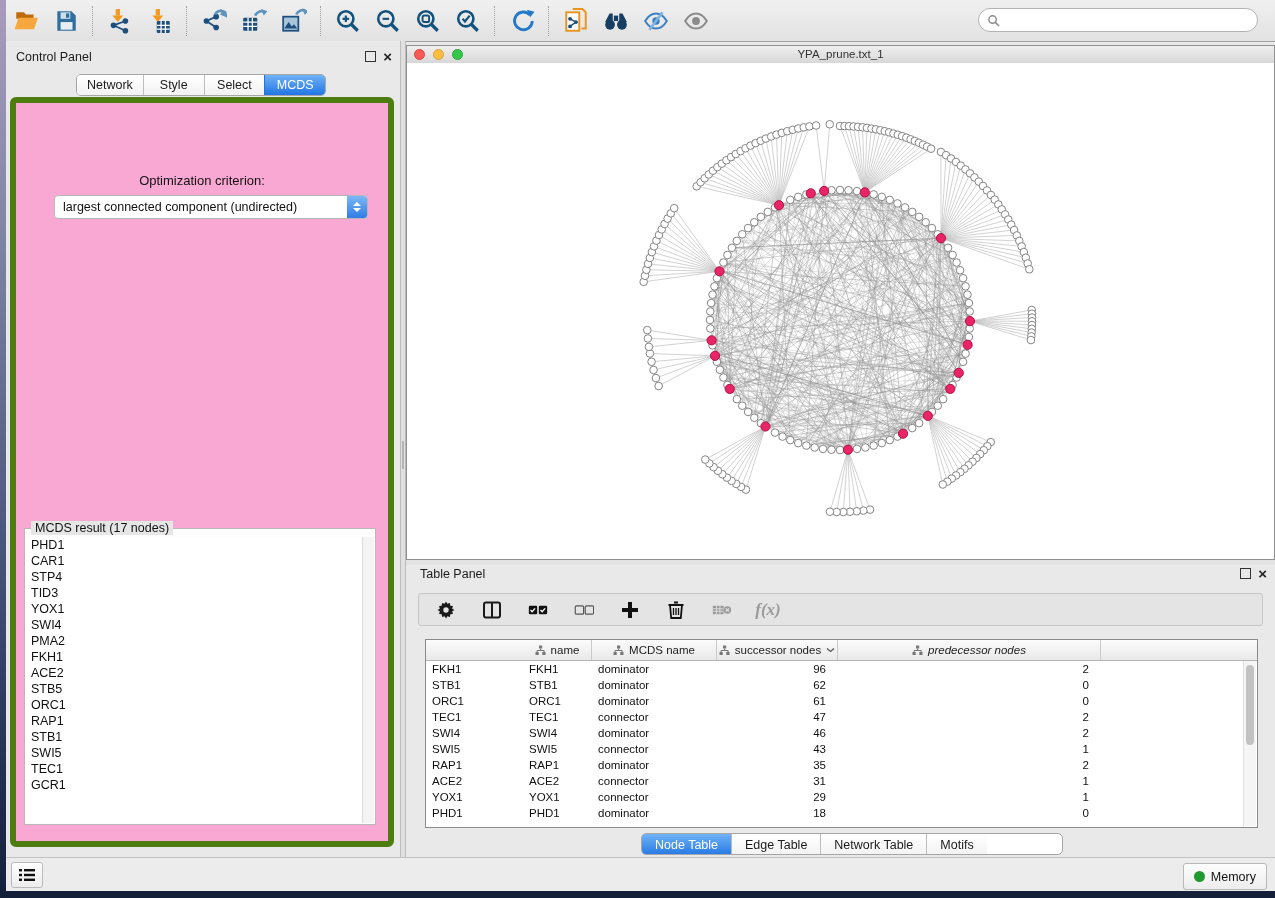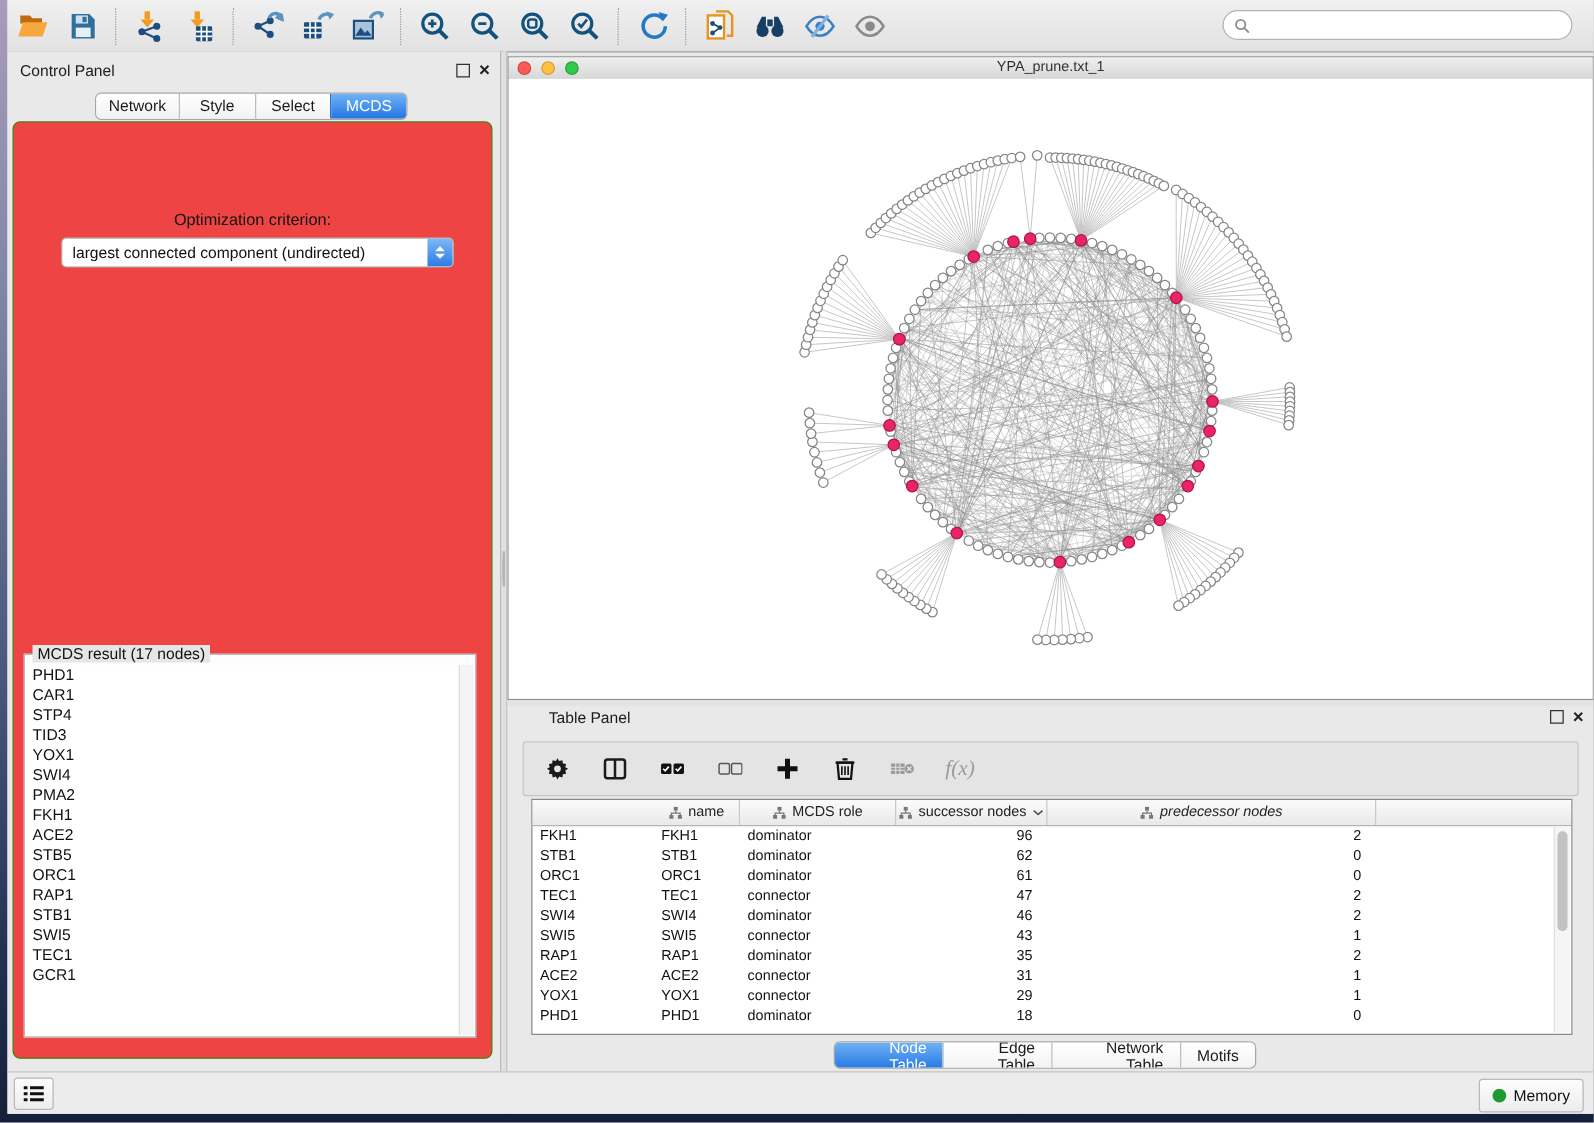--- a/index.html
+++ b/index.html
@@ -22,21 +22,21 @@
   .panel-head{position:absolute;left:10px;right:8px;top:9px;height:18px;font-size:12.5px;color:#1c1c1c;}
   .panel-head .hbtns{position:absolute;right:0;top:1px;display:flex;gap:7px;align-items:center;}
   .float-sq{width:9px;height:9px;border:1.5px solid #333;display:inline-block;}
   .close-x{font-size:15px;font-weight:bold;color:#222;line-height:10px;}
   .seg{display:flex;border:1px solid #a6a6a6;border-radius:5px;overflow:hidden;background:#fff;height:22px;box-sizing:border-box;}
   .seg .sitem{font-size:12.5px;color:#1b1b1b;display:flex;align-items:center;justify-content:center;border-left:1px solid #bdbdbd;background:linear-gradient(#ffffff,#f2f2f2);}
   .seg .sitem:first-child{border-left:none;}
   .seg .sitem.active{background:linear-gradient(#6fb2f5,#2276e4);color:#fff;border-left-color:#2e6fd0;}
   .cp-tabs{position:absolute;left:70px;top:33px;width:250px;}
   .cp-tabs .sitem{flex:1;padding:0 10px;}
-  .cp-content{position:absolute;left:4px;right:6px;top:56px;bottom:11px;background:#ef4444;border:1px solid #4d7c0f;border-radius:6px;}
+  .cp-content{position:absolute;left:4px;right:6px;top:56px;bottom:11px;background:#f9a8d4;border:6px solid #4d7c0f;border-radius:6px;}
   .opt-label{position:absolute;left:0;right:0;top:70px;text-align:center;font-size:13px;color:#111;}
   .dropdown{position:absolute;left:38px;top:92px;width:314px;height:24px;background:#fff;border:1px solid #b7b7b7;border-radius:4px;display:flex;align-items:center;box-sizing:border-box;}
   .dropdown .dtext{flex:1;font-size:12.5px;padding-left:8px;color:#111;white-space:nowrap;overflow:hidden;}
   .dstep{width:20px;height:22px;border-radius:0 3px 3px 0;background:linear-gradient(#7db8f7,#2e7ce5);display:flex;flex-direction:column;align-items:center;justify-content:center;gap:2px;}
   .dstep .up{width:0;height:0;border-left:4px solid transparent;border-right:4px solid transparent;border-bottom:4px solid #fff;}
   .dstep .dn{width:0;height:0;border-left:4px solid transparent;border-right:4px solid transparent;border-top:4px solid #fff;}
   .btn{height:23px;background:linear-gradient(#ffffff,#ececec);border:1px solid #a9a9a9;border-radius:5px;font-size:12.5px;color:#111;display:inline-flex;align-items:center;justify-content:center;padding:0 14px;box-sizing:border-box;}
   .btn.focus{box-shadow:0 0 0 3px rgba(100,165,240,.6);}
   .btn-row{position:absolute;left:0;right:0;top:126px;display:flex;justify-content:center;gap:14px;}
   .fieldset{position:absolute;left:8px;right:12px;top:425px;bottom:16px;border:1px solid #b9b9b9;background:#fdfdfd;}
@@ -50,34 +50,34 @@
   .hsplit{position:absolute;left:400px;right:0;top:519px;height:5px;background:#e3e3e3;}
   
   .netwin{position:absolute;left:400px;right:0;top:45px;height:515px;border:1px solid #8f8f8f;box-sizing:border-box;background:#fff;}
   .net-titlebar{position:absolute;left:0;right:0;top:0;height:17px;background:linear-gradient(#efefef,#d7d7d7);border-bottom:1px solid #a8a8a8;}
   .lights{position:absolute;left:7px;top:3px;display:flex;gap:8px;}
   .light{width:11px;height:11px;border-radius:50%;box-sizing:border-box;}
   .net-title{position:absolute;left:0;right:0;top:2px;text-align:center;font-size:11.5px;color:#333;}
   .net-canvas{position:absolute;left:0;right:0;top:17px;bottom:0;background:#fff;overflow:hidden;}
   
   .tpanel{position:absolute;left:400px;right:0;top:565px;bottom:33px;background:#e9e9e9;}
-  .tp-toolbar{position:absolute;left:12px;right:12px;top:28px;height:44px;background:#e4e4e4;border:1px solid #c6c6c6;border-radius:3px;display:flex;align-items:center;padding-left:14px;box-sizing:border-box;gap:20px;}
+  .tp-toolbar{position:absolute;left:12px;right:12px;top:28px;height:33px;background:#e4e4e4;border:1px solid #c6c6c6;border-radius:3px;display:flex;align-items:center;padding-left:14px;box-sizing:border-box;gap:20px;font-weight:bold;}
   .tpi{width:26px;height:26px;display:flex;align-items:center;justify-content:center;}
   .tpi svg{width:20px;height:20px;}
   .fx{font-family:"Liberation Serif","DejaVu Serif",serif;font-style:italic;font-size:17px;color:#9a9a9a;}
   .dtable{position:absolute;left:19px;right:17px;top:74px;height:189px;background:#fff;border:1px solid #8a8a8a;box-sizing:border-box;overflow:hidden;}
   .thead{display:flex;height:20px;background:linear-gradient(#fbfbfb,#e9e9e9);border-bottom:1px solid #b5b5b5;}
   .th{display:flex;align-items:center;justify-content:center;gap:5px;border-right:1px solid #c9c9c9;font-size:11.5px;color:#222;box-sizing:border-box;overflow:hidden;}
   .th svg{flex:0 0 auto;}
   .trow{display:flex;height:16px;line-height:16px;font-size:11.5px;color:#111;}
   .td{box-sizing:border-box;padding-left:6px;overflow:hidden;white-space:nowrap;}
   .td.num{text-align:right;padding-right:12px;}
   .tscroll{position:absolute;right:1px;top:21px;bottom:1px;width:12px;background:#f5f5f5;border-left:1px solid #e0e0e0;}
   .tthumb{position:absolute;left:2px;top:4px;width:8px;height:80px;border-radius:4px;background:#c2c2c2;}
-  .tp-tabs{position:absolute;left:261px;top:268px;width:338px;text-align:right;}
+  .tp-tabs{position:absolute;left:235px;top:268px;width:422px;}
   .tp-tabs .sitem{padding:0 13px;height:22px;}
   
   .statusbar{position:absolute;left:0;right:0;bottom:0;height:33px;background:#ececec;border-top:1px solid #c3c3c3;text-align:center;}
   .sb-left{position:absolute;left:5px;top:4px;width:30px;height:24px;border:1px solid #b9b9b9;border-radius:3px;background:linear-gradient(#fdfdfd,#ededed);display:flex;align-items:center;justify-content:center;}
   .mem-btn{position:absolute;right:8px;top:5px;height:25px;border:1px solid #b9b9b9;border-radius:3px;background:linear-gradient(#fdfdfd,#ededed);display:flex;align-items:center;gap:6px;padding:0 10px;font-size:12.5px;color:#111;}
   .mem-dot{width:11px;height:11px;border-radius:50%;background:#1f9a31;}
 </style>
 </head>
 <body>
 
@@ -1130,21 +1130,21 @@
           <circle cx="322.75374749966466" cy="325.88950435031666" r="4.6" fill="#ea2565" stroke="#b3124a" stroke-width="1"></circle>
           <circle cx="308.0359795280186" cy="292.83285625620994" r="4.6" fill="#ea2565" stroke="#b3124a" stroke-width="1"></circle>
           <circle cx="304.6005157226321" cy="277.33648045523" r="4.6" fill="#ea2565" stroke="#b3124a" stroke-width="1"></circle>
         </svg>
     </div>
   </div>
 
   <div class="hsplit" style="top:560px;"></div>
 
   <div class="tpanel">
-    <div class="panel-head" style="left:14px;top:2px;margin-left:19px;">
+    <div class="panel-head" style="left:14px;top:2px;">
       <span>Table Panel</span>
       <span class="hbtns">
         <span class="float-sq"></span>
         <span class="close-x">×</span>
       </span>
     </div>
     <div class="tp-toolbar">
       <div class="tpi">
           <svg viewBox="0 0 20 20">
             <path d="M10 1.5l1.3 2.3 2.6-.7.4 2.6 2.6.4-.7 2.6L18.5 10l-2.3 1.3.7 2.6-2.6.4-.4 2.6-2.6-.7L10 18.5l-1.3-2.3-2.6.7-.4-2.6-2.6-.4.7-2.6L1.5 10l2.3-1.3-.7-2.6 2.6-.4.4-2.6 2.6.7z" fill="#1a1a1a"></path>
@@ -1219,21 +1219,21 @@
           </div>
           <div class="th" style="width: 125px;">
             <svg width="11" height="11" viewBox="0 0 11 11">
               <g fill="#777">
                 <rect x="4" y="0.5" width="3.2" height="3"></rect>
                 <rect x="0.5" y="7" width="3.2" height="3"></rect>
                 <rect x="7.3" y="7" width="3.2" height="3"></rect>
               </g>
               <path d="M5.6 3.5v2M2.1 7V5.5h7V7" stroke="#777" fill="none"></path>
             </svg>
-            <span>MCDS role</span>
+            <span>MCDS name</span>
           </div>
           <div class="th" style="width: 121px;">
             <svg width="11" height="11" viewBox="0 0 11 11">
               <g fill="#777">
                 <rect x="4" y="0.5" width="3.2" height="3"></rect>
                 <rect x="0.5" y="7" width="3.2" height="3"></rect>
                 <rect x="7.3" y="7" width="3.2" height="3"></rect>
               </g>
               <path d="M5.6 3.5v2M2.1 7V5.5h7V7" stroke="#777" fill="none"></path>
             </svg>

